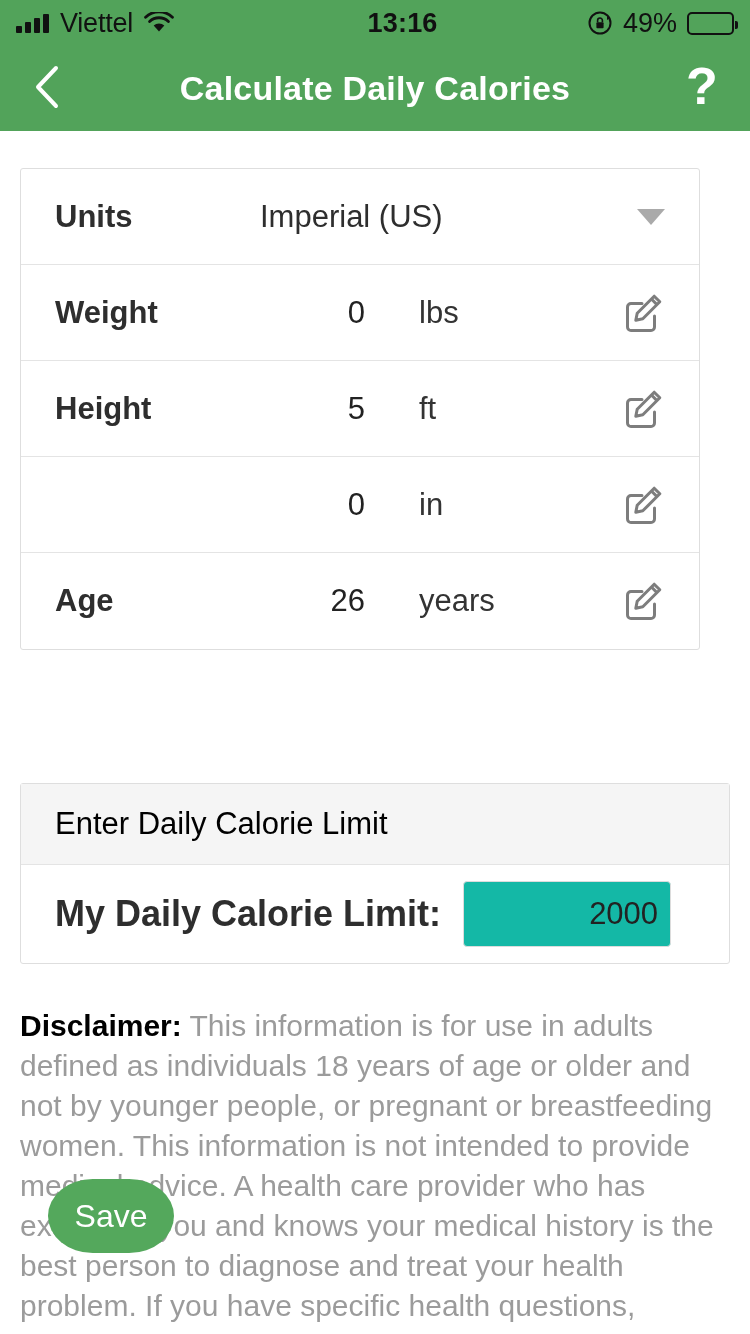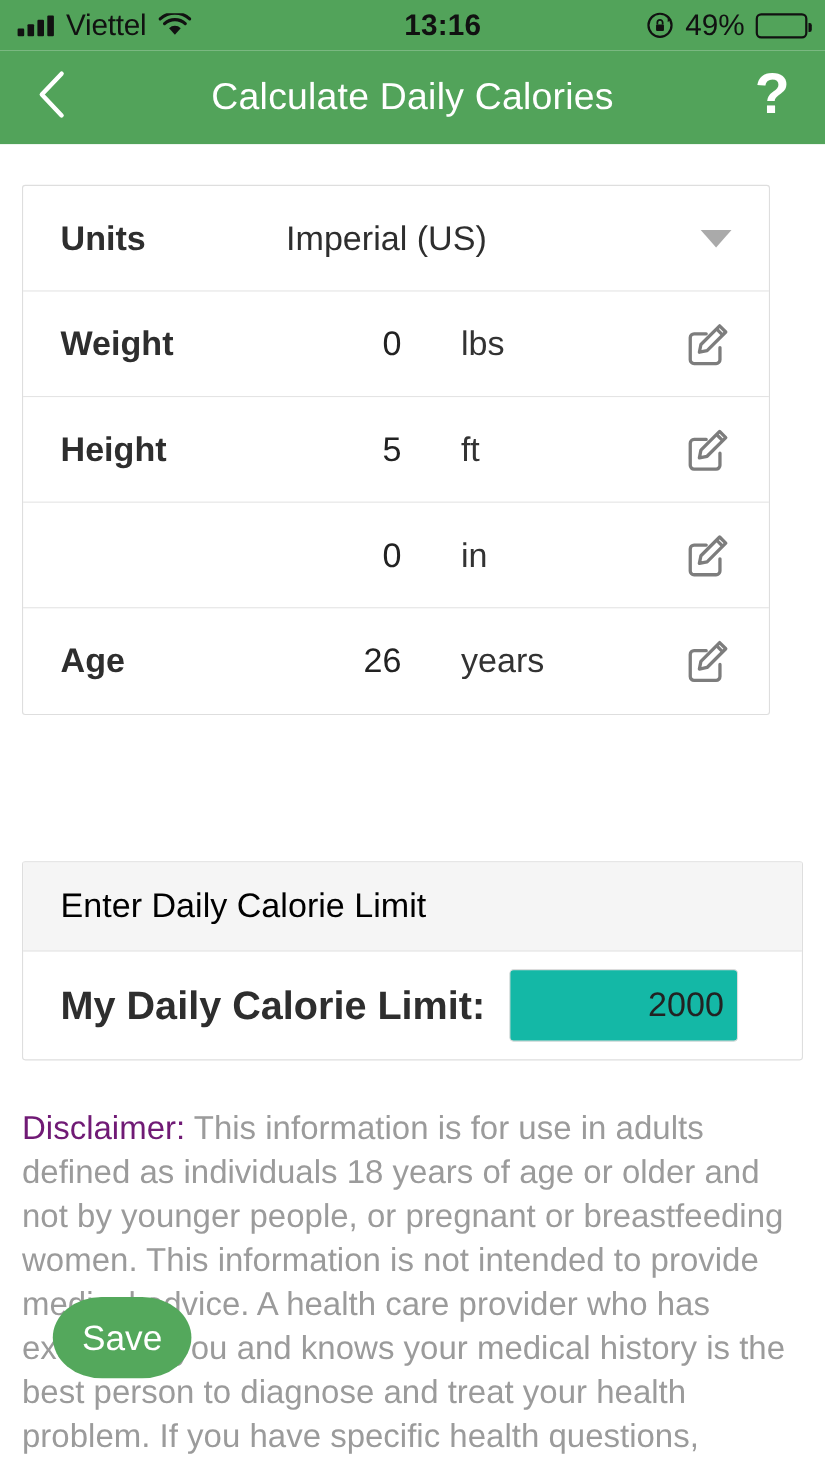--- a/index.html
+++ b/index.html
@@ -52,21 +52,21 @@
     background: #52a35a;
     display: flex; align-items: center;
   }
   .nav-back {
     width: 96px; height: 85px;
     display: flex; align-items: center; justify-content: center;
   }
   .nav-back svg { width: 36px; height: 48px; }
   .nav-title {
     flex: 1; text-align: center;
-    color: #fff; font-size: 34px; font-weight: normal;
+    color: #fff; font-size: 34px; font-weight: bold;
     letter-spacing: 0.2px;
   }
   .nav-help {
     width: 96px; height: 85px;
     display: flex; align-items: center; justify-content: center;
     color: #fff; font-size: 52px; font-weight: bold; line-height: 1;
     padding-bottom: 6px;
   }
 
   
@@ -141,21 +141,21 @@
     padding: 0 12px;
     font-family: "Liberation Sans", sans-serif;
   }
 
   
   .disclaimer {
     position: absolute; left: 20px; top: 1006px; width: 712px;
     font-size: 30px; line-height: 40px;
     color: #9b9b9b;
   }
-  .disclaimer b { color: #701a75; font-weight: normal; }
+  .disclaimer b { color: #000000; font-weight: bold; }
 
   
   .save-fab {
     position: absolute; left: 48px; top: 1179px;
     width: 126px; height: 74px;
     background: #54a85c;
     border: none;
     border-radius: 46px / 38px;
     color: #fff; font-size: 32px;
     font-family: "Liberation Sans", sans-serif;

